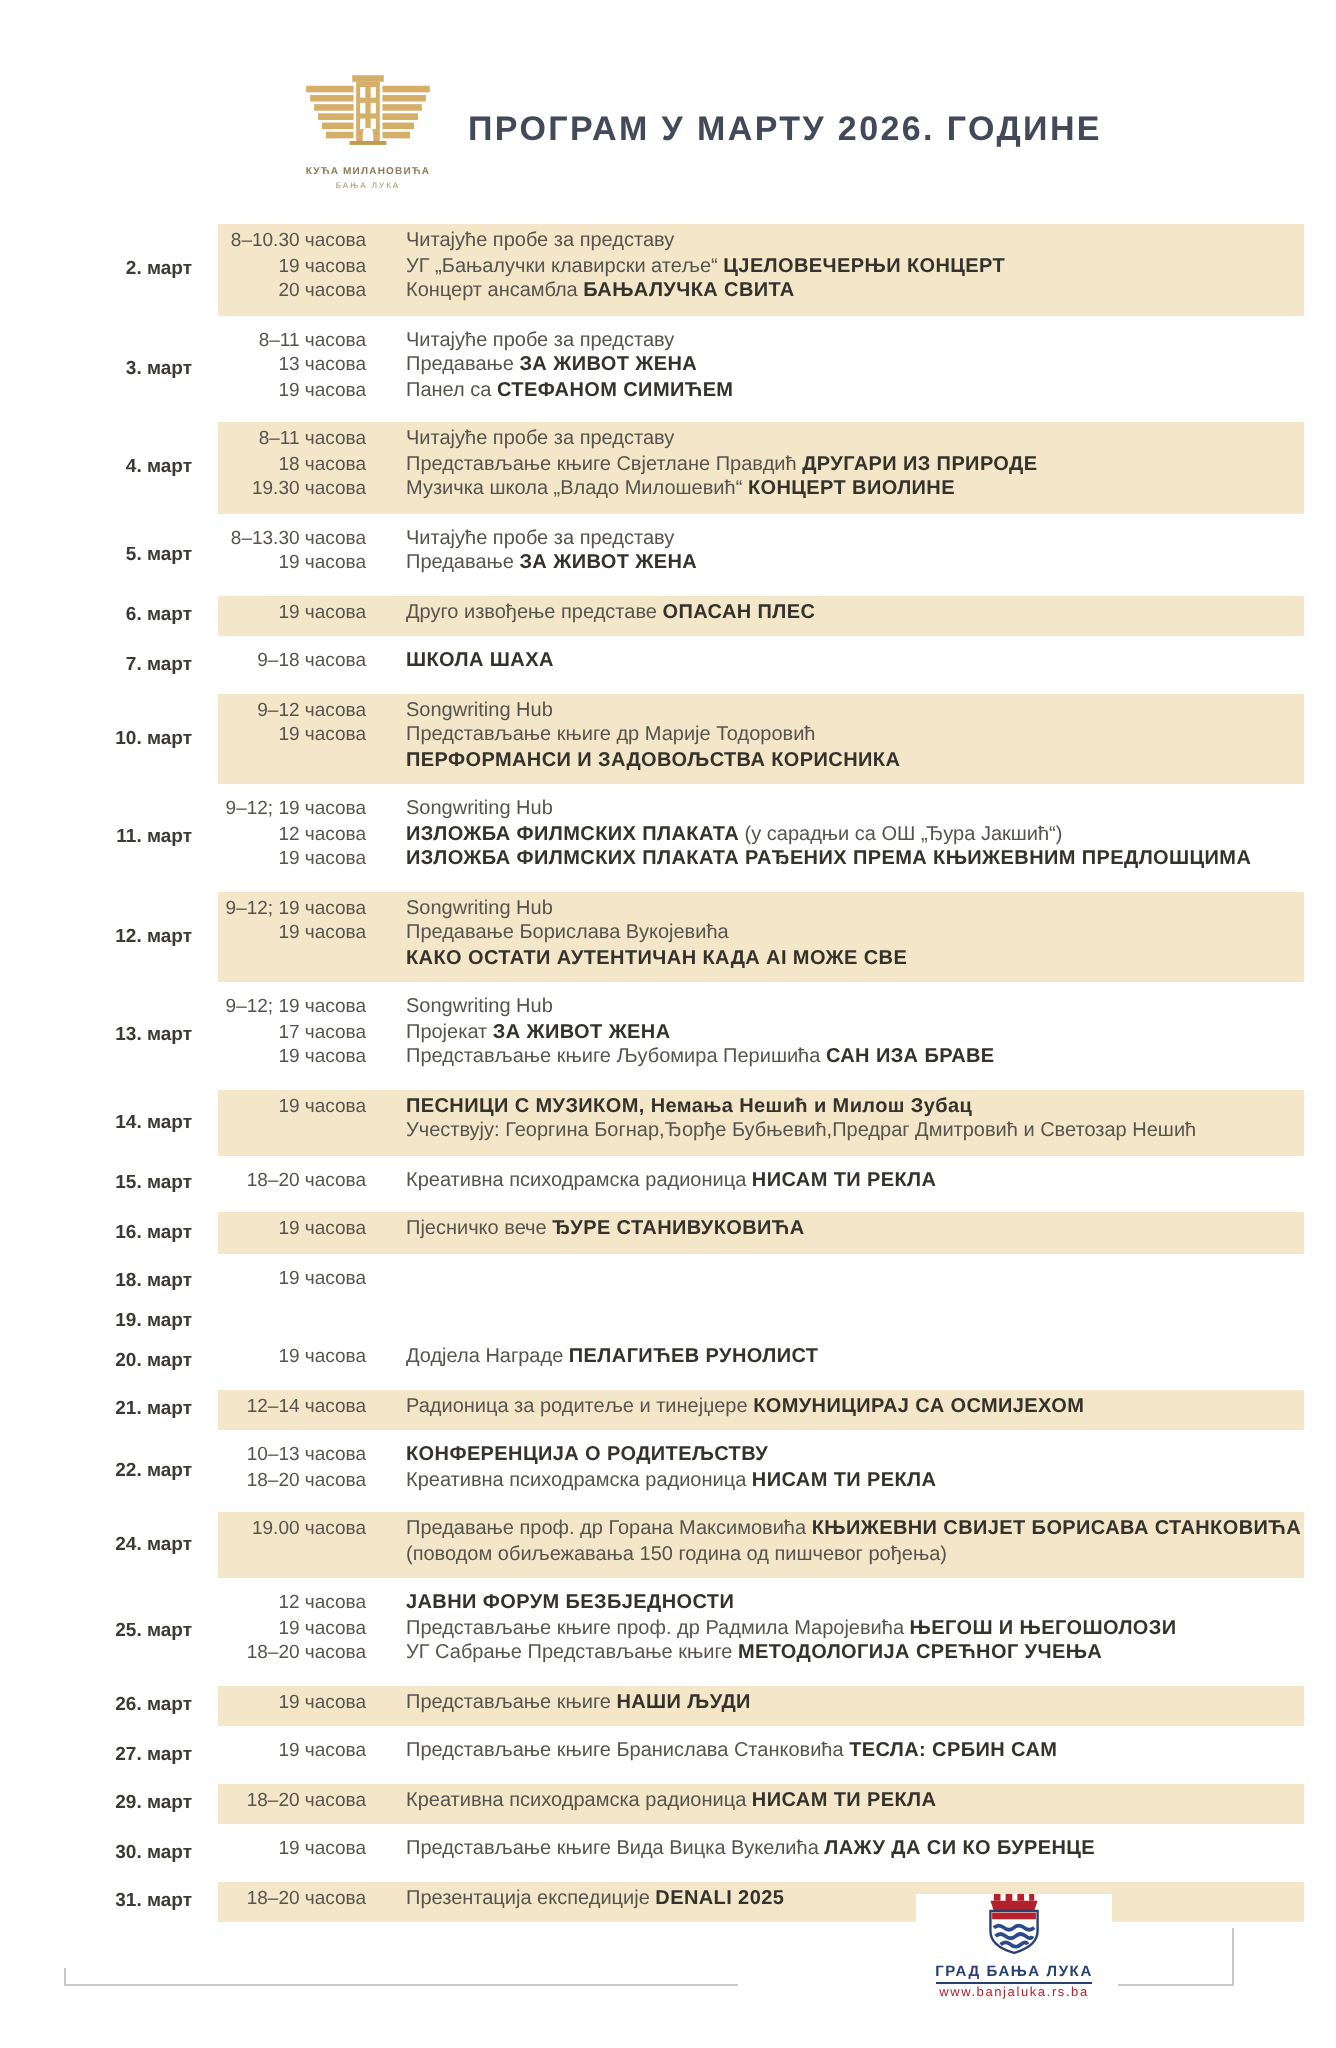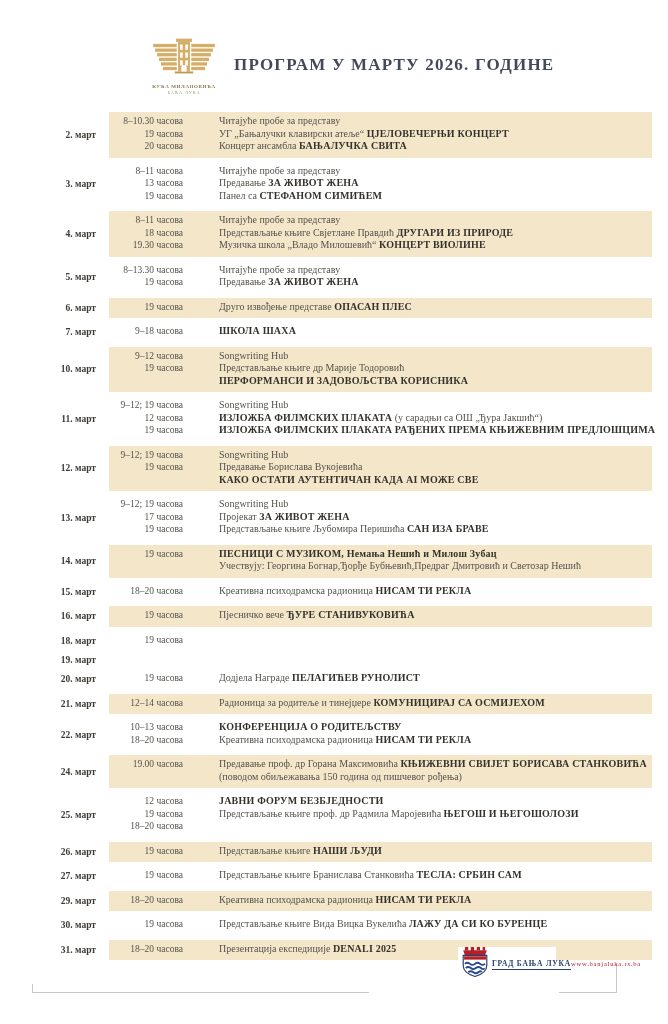--- a/index.html
+++ b/index.html
@@ -13,21 +13,21 @@
     --red:#b5212b;
     --blue:#2b4a8b;
     --rule:#c9c9c9;
   }
   html,body{margin:0;padding:0;background:#ffffff;}
   .page{
     position:relative;
     width:644px;height:1024px;
     margin:0 auto;
     background:#ffffff;
-    font-family:Liberation Serif, serif;
+    font-family:Liberation Sans, sans-serif;
     overflow:hidden;
   }
   
   .header{
     position:absolute;left:0;top:26px;width:668px;height:78px;
     display:flex;align-items:center;
   }
   .brand{
     margin-left:130px;width:84px;flex-shrink:0;
     display:flex;flex-direction:column;align-items:center;
@@ -57,32 +57,32 @@
     margin-left:13px;width:543px;box-sizing:border-box;
     padding:3px 0 5px 0;
   }
   .row.shaded .row-body{background:var(--beige);}
   .line{display:flex;line-height:12.5px;}
   .line-time{
     width:74px;flex-shrink:0;text-align:right;
     font-size:9.5px;color:var(--muted);white-space:nowrap;
   }
   .line-desc{
-    margin-left:36px;font-size:10px;color:var(--muted);white-space:nowrap;
+    margin-left:20px;font-size:10px;color:var(--muted);white-space:nowrap;
   }
   .line-desc b{color:var(--ink);letter-spacing:.2px;}
   
   .rule{position:absolute;background:var(--rule);}
   .rule-left{left:20px;top:992px;width:337px;height:1px;}
   .rule-right{left:547px;top:992px;width:58px;height:1px;}
   .tick-left{left:20px;top:984px;width:1px;height:9px;}
   .tick-right{left:604px;top:964px;width:1px;height:29px;}
   .city-logo{
     position:absolute;left:446px;top:947px;width:98px;
-    display:flex;align-items:center;
+    display:flex;flex-direction:column;align-items:center;
     background:#ffffff;
   }
   .city-logo svg{display:block;}
   .city-name{
     margin-top:2px;font-size:7.5px;font-weight:bold;letter-spacing:.8px;
     color:var(--navy);white-space:nowrap;
     border-bottom:1px solid var(--navy);padding-bottom:1px;
   }
   .city-url{
     margin-top:1px;font-size:6.5px;letter-spacing:.8px;color:var(--red);white-space:nowrap;
@@ -380,20 +380,21 @@
           <div class="line">
             <div class="line-time">12 часова</div>
             <div class="line-desc"><b>ЈАВНИ ФОРУМ БЕЗБЈЕДНОСТИ</b></div>
           </div>
           <div class="line">
             <div class="line-time">19 часова</div>
             <div class="line-desc"><span>Представљање књиге проф. др Радмила Маројевића </span><b>ЊЕГОШ И ЊЕГОШОЛОЗИ</b></div>
           </div>
           <div class="line">
             <div class="line-time">18–20 часова</div>
+            <div class="line-desc"><span>УГ Сабрање Представљање књиге </span><b>МЕТОДОЛОГИЈА СРЕЋНОГ УЧЕЊА</b></div>
           </div>
         </div>
       </div>
       <div class="row shaded">
         <div class="row-date">26. март</div>
         <div class="row-body">
           <div class="line">
             <div class="line-time">19 часова</div>
             <div class="line-desc"><span>Представљање књиге </span><b>НАШИ ЉУДИ</b></div>
           </div>

